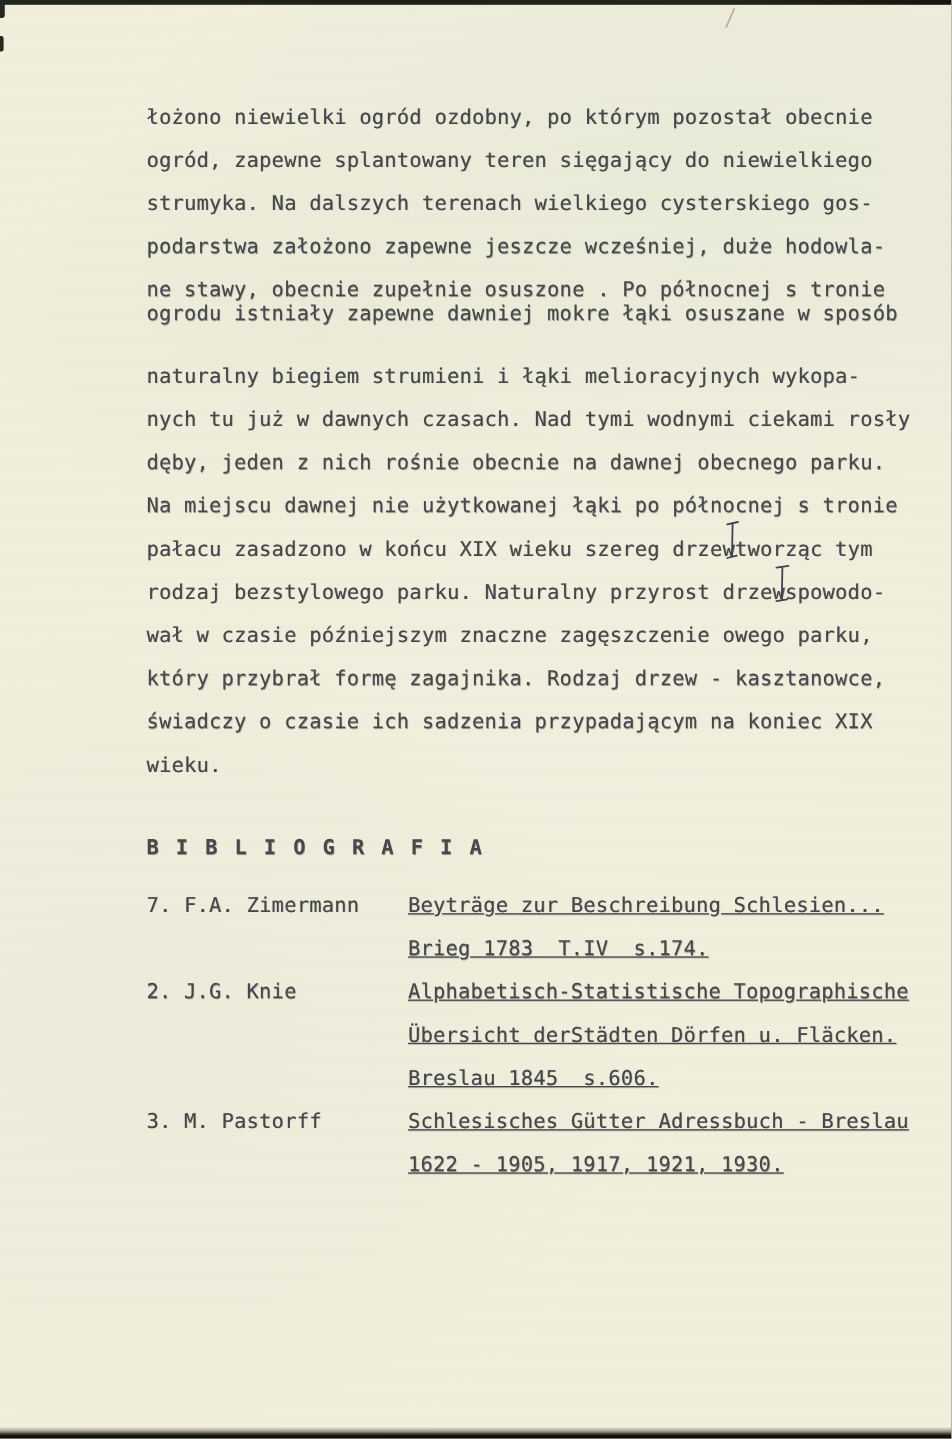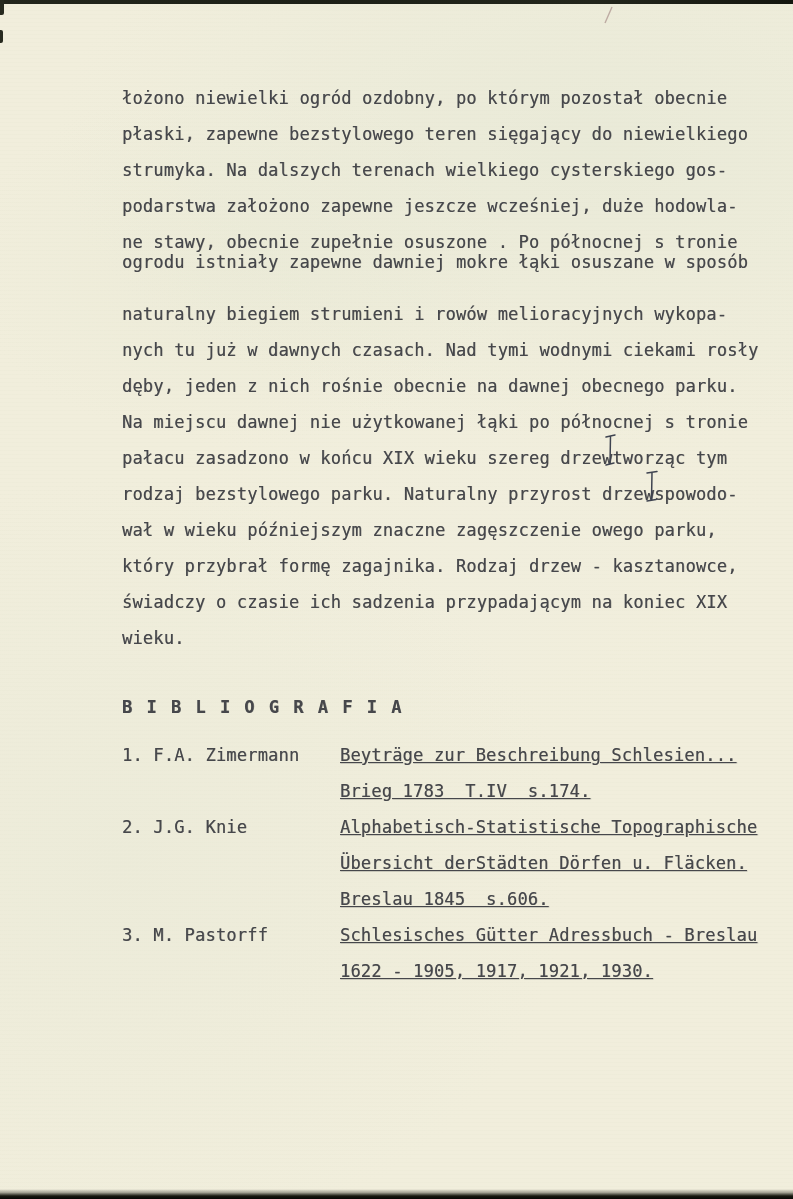--- a/index.html
+++ b/index.html
@@ -51,48 +51,48 @@
   <div class="nub nub1"></div>
   <div class="nub nub2"></div>
   <div class="edge-bottom"></div>
 
   <svg class="mark" style="left:600px; top:4px;" width="18" height="22" viewBox="0 0 18 22">
     <path d="M12 3 L5 19" stroke="rgba(152,118,118,0.55)" stroke-width="1.4" fill="none"></path>
   </svg>
 
   <div>
     <div class="tline" style="top:88px">łożono niewielki ogród ozdobny, po którym pozostał obecnie</div>
-    <div class="tline" style="top:124px">płaski, zapewne bezstylowego teren sięgający do niewielkiego</div>
+    <div class="tline" style="top:124px">ogród, zapewne splantowany teren sięgający do niewielkiego</div>
     <div class="tline" style="top:160px">strumyka. Na dalszych terenach wielkiego cysterskiego gos-</div>
     <div class="tline" style="top:196px">podarstwa założono zapewne jeszcze wcześniej, duże hodowla-</div>
     <div class="tline" style="top:232px">ne stawy, obecnie zupełnie osuszone . Po północnej s tronie</div>
     <div class="tline" style="top:252px">ogrodu istniały zapewne dawniej mokre łąki osuszane w sposób</div>
-    <div class="tline" style="top:304px">naturalny biegiem strumieni i rowów melioracyjnych wykopa-</div>
+    <div class="tline" style="top:304px">naturalny biegiem strumieni i łąki melioracyjnych wykopa-</div>
     <div class="tline" style="top:340px">nych tu już w dawnych czasach. Nad tymi wodnymi ciekami rosły</div>
     <div class="tline" style="top:376px">dęby, jeden z nich rośnie obecnie na dawnej obecnego parku.</div>
     <div class="tline" style="top:412px">Na miejscu dawnej nie użytkowanej łąki po północnej s tronie</div>
     <div class="tline" style="top:448px">pałacu zasadzono w końcu XIX wieku szereg drzewtworząc tym</div>
     <div class="tline" style="top:484px">rodzaj bezstylowego parku. Naturalny przyrost drzewspowodo-</div>
-    <div class="tline" style="top:520px">wał w wieku późniejszym znaczne zagęszczenie owego parku,</div>
+    <div class="tline" style="top:520px">wał w czasie późniejszym znaczne zagęszczenie owego parku,</div>
     <div class="tline" style="top:556px">który przybrał formę zagajnika. Rodzaj drzew - kasztanowce,</div>
     <div class="tline" style="top:592px">świadczy o czasie ich sadzenia przypadającym na koniec XIX</div>
     <div class="tline" style="top:628px">wieku.</div>
   </div>
 
   <svg class="mark" style="left:601px; top:433px;" width="18" height="34" viewBox="0 0 18 34">
     <path d="M5 4 L14 2 M9.5 3 L9 31 M5 32 L13 30" stroke="#3e4350" stroke-width="1.5" fill="none" stroke-linecap="round"></path>
   </svg>
   <svg class="mark" style="left:643px; top:469px;" width="18" height="34" viewBox="0 0 18 34">
     <path d="M4 4 L14 2.5 M9 3.5 L8.5 31 M4 32 L13 30.5" stroke="#3e4350" stroke-width="1.5" fill="none" stroke-linecap="round"></path>
   </svg>
 
   <div>
     <div class="tline biblio-heading" style="top:697px">B I B L I O G R A F I A</div>
 
-    <div class="tline" style="top:745px">1. F.A. Zimermann</div>
+    <div class="tline" style="top:745px">7. F.A. Zimermann</div>
     <div class="tline biblio-desc" style="top:745px">Beyträge zur Beschreibung Schlesien...</div>
     <div class="tline biblio-desc" style="top:781px">Brieg 1783  T.IV  s.174.</div>
 
     <div class="tline" style="top:817px">2. J.G. Knie</div>
     <div class="tline biblio-desc" style="top:817px">Alphabetisch-Statistische Topographische</div>
     <div class="tline biblio-desc" style="top:853px">Übersicht derStädten Dörfen u. Fläcken.</div>
     <div class="tline biblio-desc" style="top:889px">Breslau 1845  s.606.</div>
 
     <div class="tline" style="top:925px">3. M. Pastorff</div>
     <div class="tline biblio-desc" style="top:925px">Schlesisches Gütter Adressbuch - Breslau</div>

